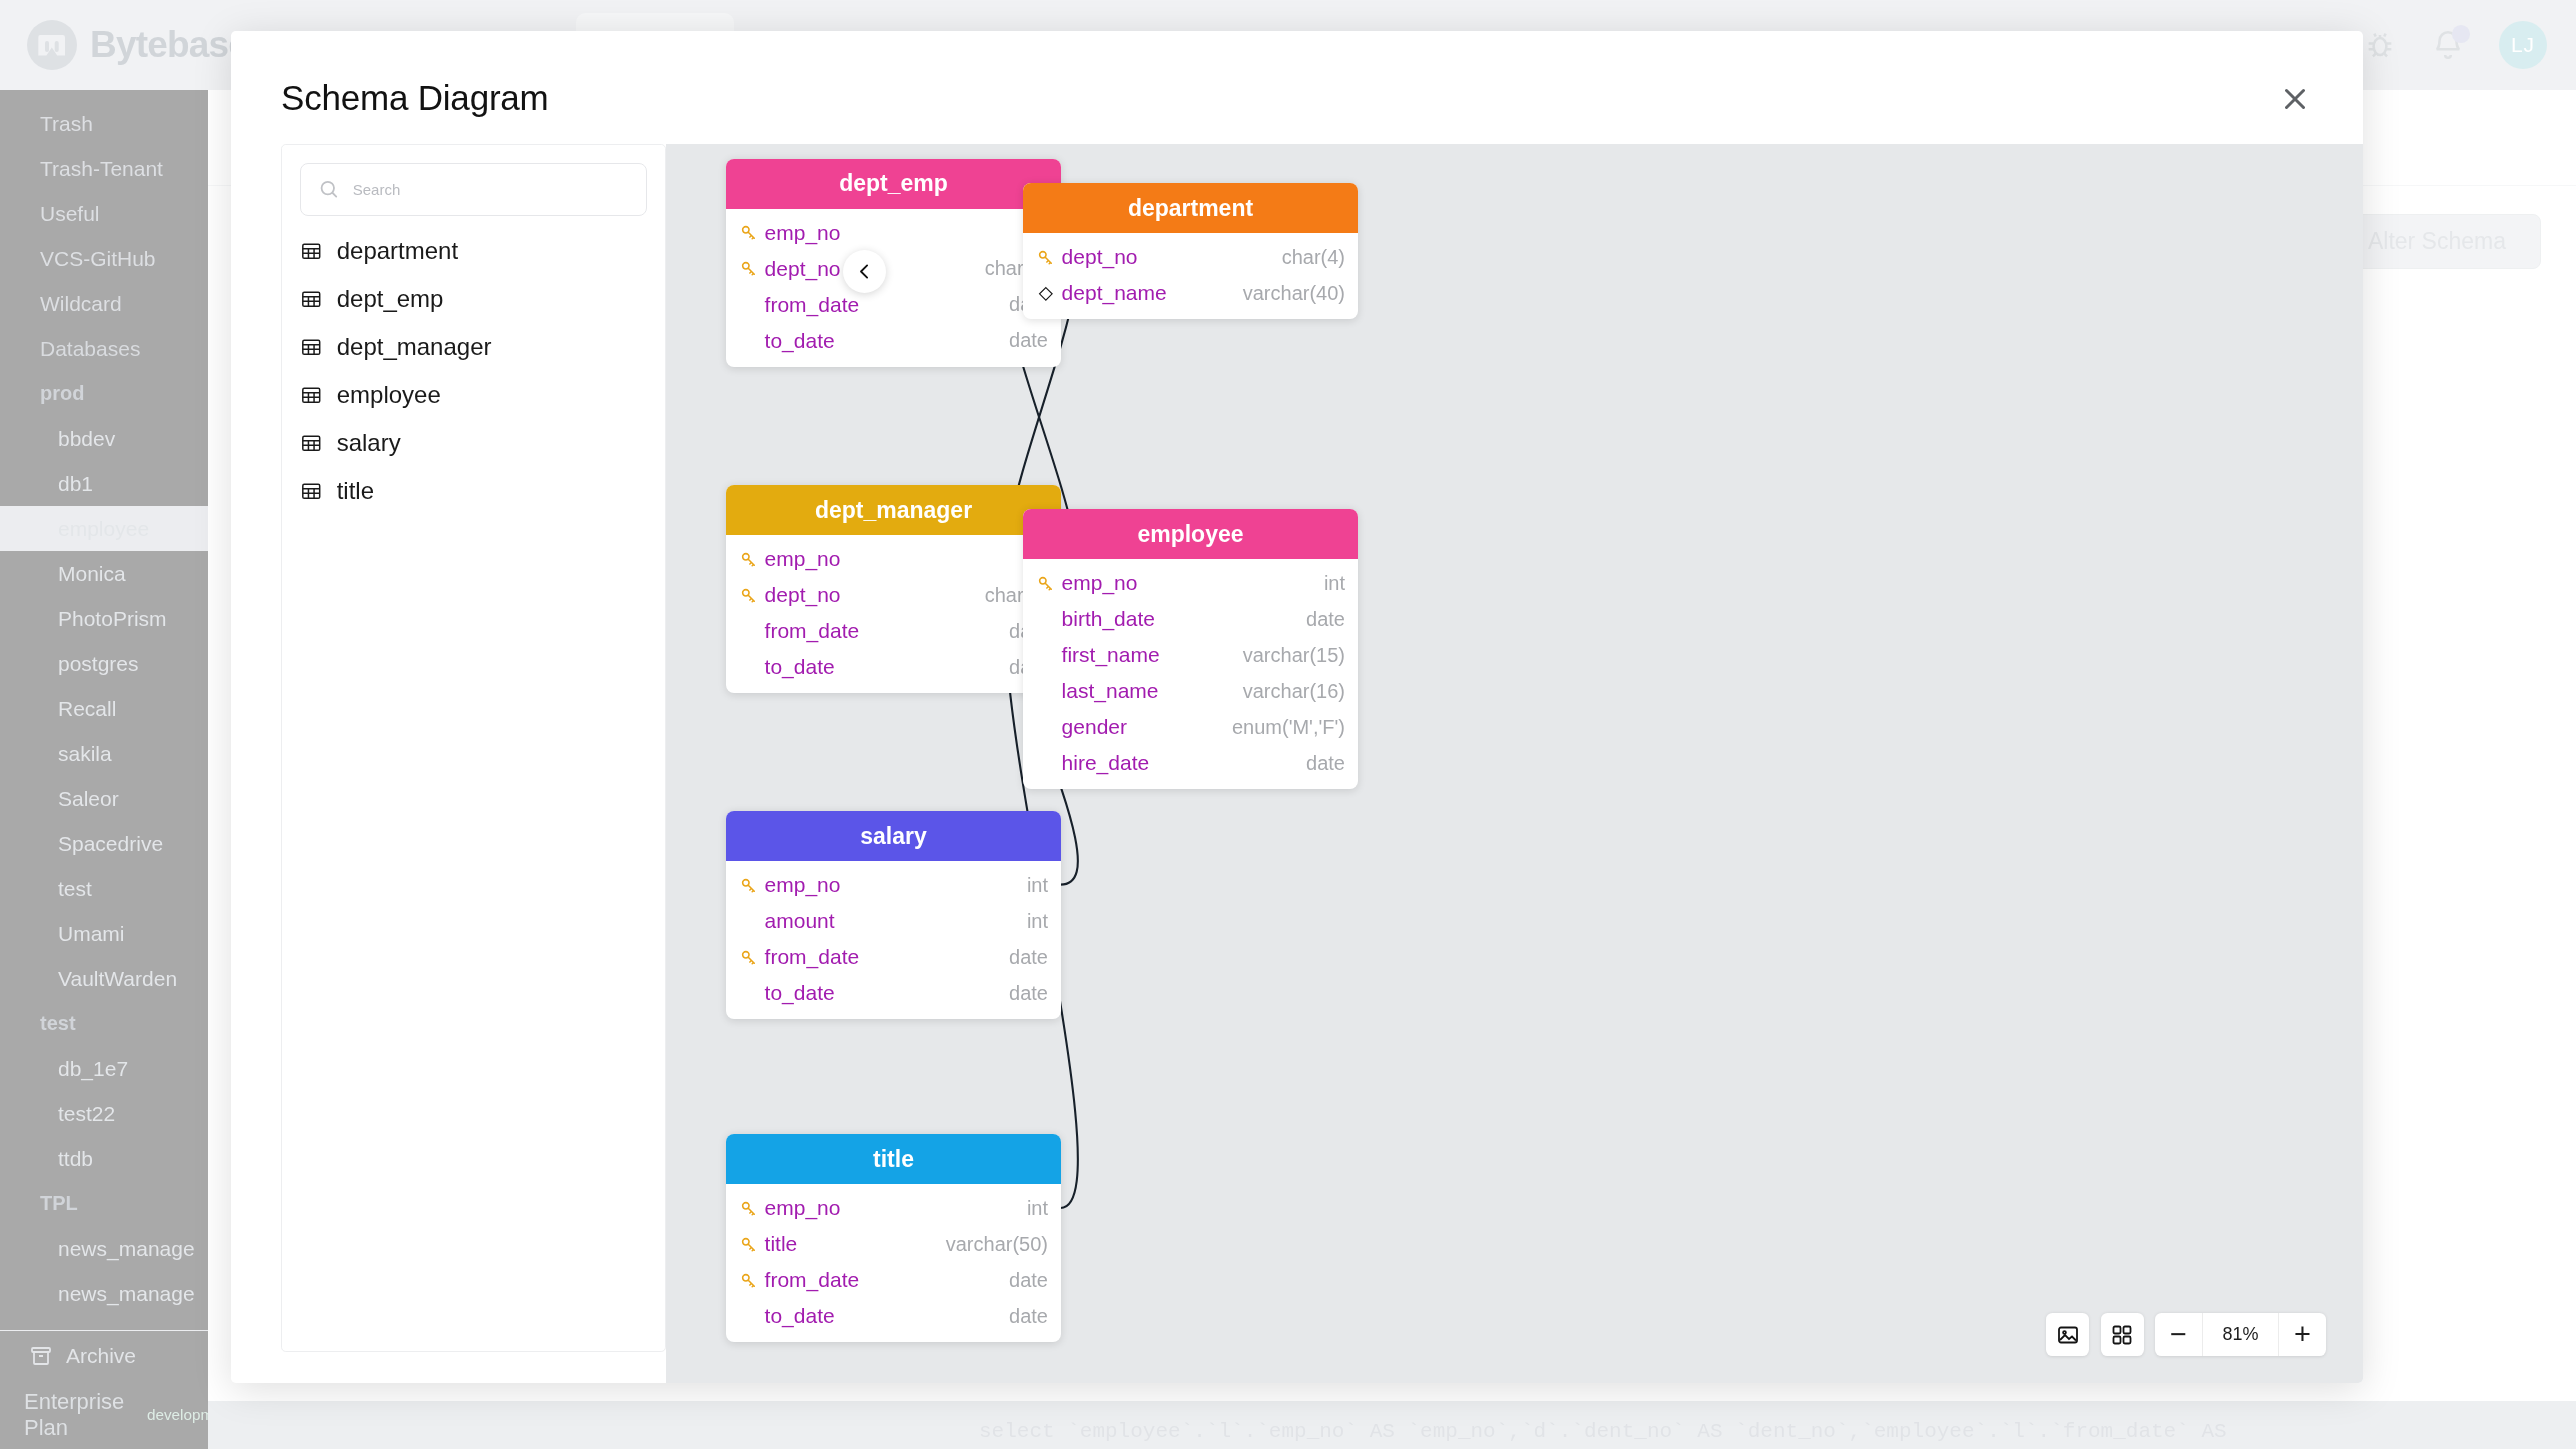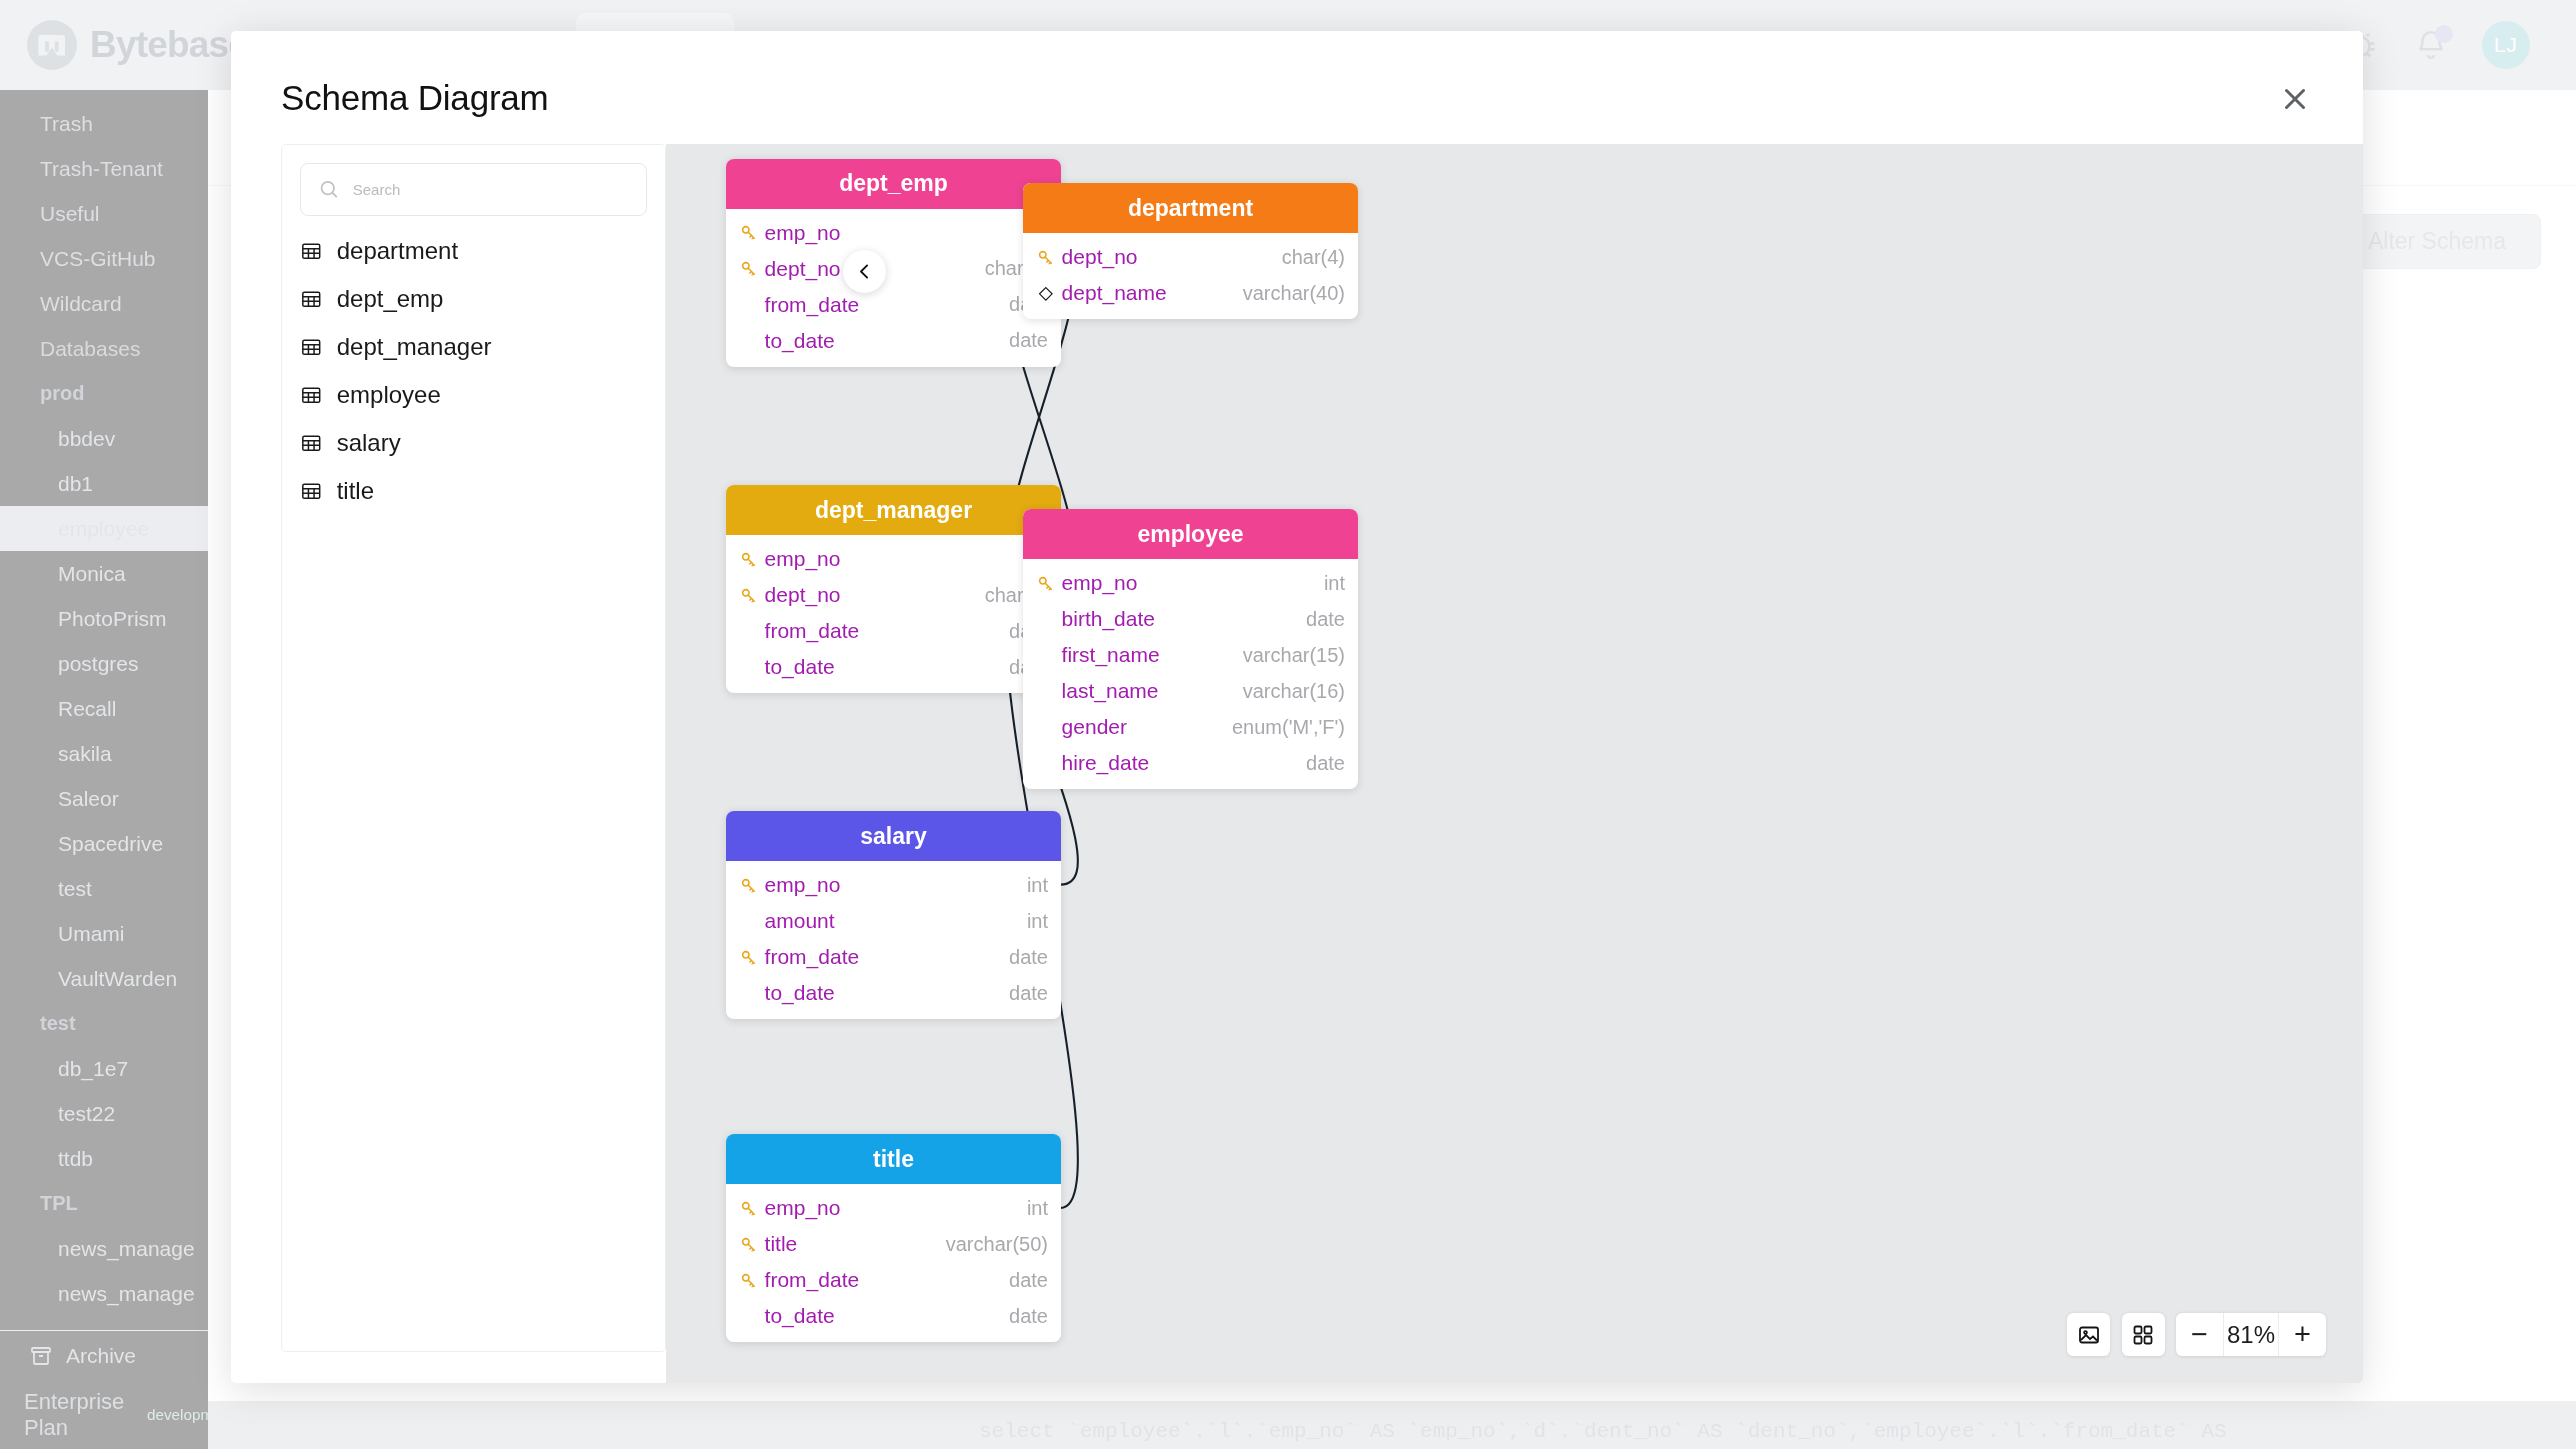--- a/index.html
+++ b/index.html
@@ -32,21 +32,21 @@
   .bg-logo-mark::after {
     content: ""; position: absolute; left: 17.7px; top: 21px;
     width: 4.8px; height: 11.3px; border-radius: 2.4px;
     background: #b6bcc4;
     box-shadow: 9.7px 0 0 0 #b6bcc4;
   }
   .bg-logo-text {
     font-size: 37px; font-weight: bold; color: #9aa2ac; letter-spacing: -0.8px;
   }
   .bg-top-right {
-    margin-left: auto; display: flex; align-items: center; gap: 34px; padding-right: 46px;
+    margin-left: auto; display: flex; align-items: center; gap: 34px; padding-right: 29px;
   }
   .bg-icon-bug, .bg-icon-bell { width: 34px; height: 34px; position: relative; opacity: .55; }
   .bg-bell-dot {
     position: absolute; right: -4.8px; top: -3.2px; width: 17.7px; height: 17.7px;
     border-radius: 50%; background: #b7b9e0;
   }
   .bg-avatar {
     width: 48px; height: 48px; border-radius: 50%; background: #a9d8dd;
     color: #ffffff; font-size: 21px; display: flex; align-items: center; justify-content: center;
     letter-spacing: 0.8px;
@@ -179,21 +179,21 @@
   }
   #zoom-group {
     display: flex; align-items: center; background: #ffffff; border-radius: 6.4px;
     box-shadow: 0 0.8px 3.2px rgba(0,0,0,.10); height: 43px; overflow: hidden;
   }
   .zoom-seg {
     height: 43px; display: flex; align-items: center; justify-content: center;
     cursor: pointer; font-size: 22.5px; color: #1d1d1d;
   }
   #zoom-out, #zoom-in { width: 47px; font-size: 29px; }
-  #zoom-level { width: 56px; font-size: 24px; border-left: 0.8px solid #ececec; border-right: 0.8px solid #ececec; }
+  #zoom-level { width: 77px; font-size: 18px; border-left: 0.8px solid #ececec; border-right: 0.8px solid #ececec; }
 </style>
 </head>
 <body>
 
 <div id="app-bg">
 
   <div class="bg-topbar">
     <div class="bg-logo">
       <div class="bg-logo-mark"></div>
       <div class="bg-logo-text">Bytebase</div>

